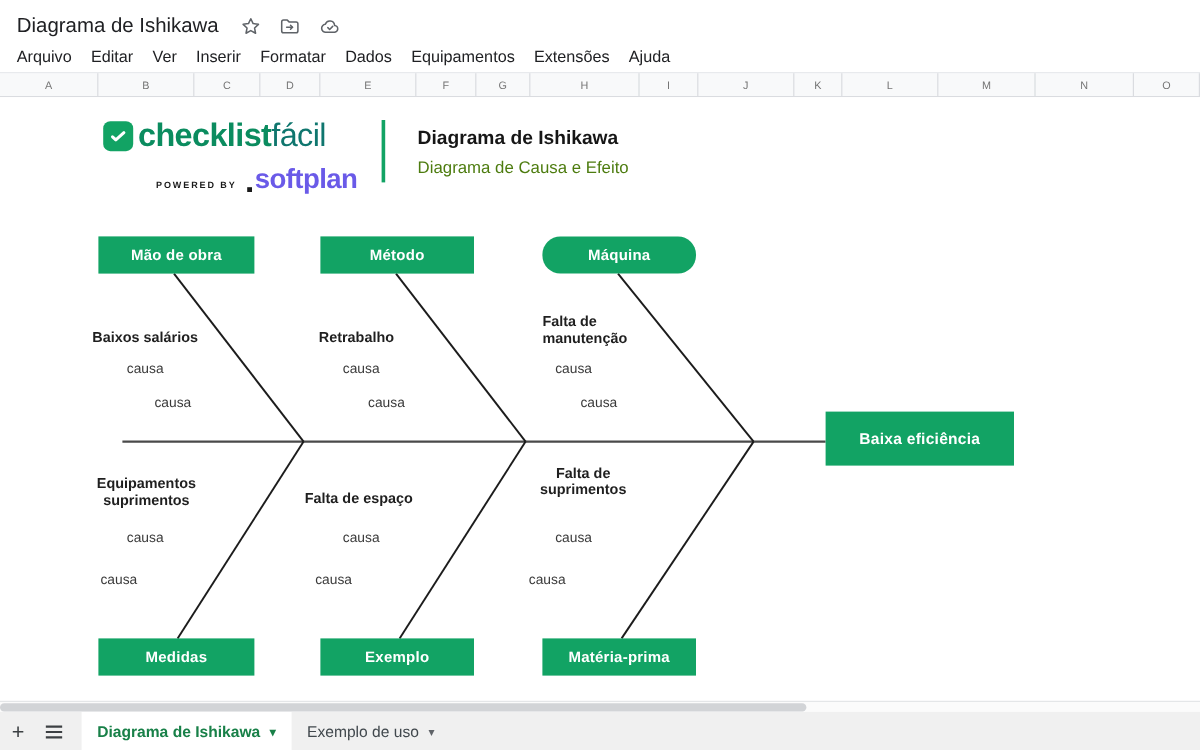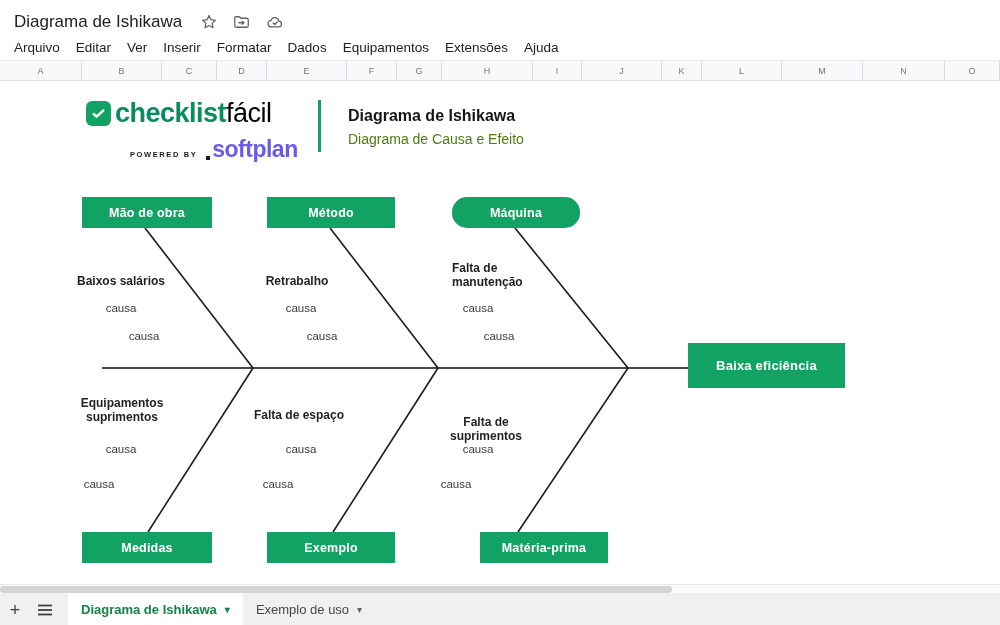--- a/index.html
+++ b/index.html
@@ -25,21 +25,21 @@
   
   .canvas { position:relative; width:1000px; height:503px; background:#fff; overflow:hidden; }
   .skeleton { position:absolute; left:0; top:0; }
 
   
   .logo-row { position:absolute; left:86px; top:17px; display:flex; align-items:center; }
   .logo-badge { width:25px; height:25px; border-radius:6px; background:#12A364;
                 display:flex; align-items:center; justify-content:center; margin-right:4px; }
   .logo-word { font-size:27px; letter-spacing:-0.5px; }
   .logo-word .bold { font-weight:700; color:#0B8C5F; }
-  .logo-word .light { font-weight:400; color:#000000; }
+  .logo-word .light { font-weight:400; color:#0f766e; }
   .powered-row { position:absolute; left:130px; top:55px; display:flex; align-items:baseline; }
   .powered-by { font-size:7.5px; letter-spacing:1.6px; font-weight:700; color:#1a1a1a; }
   .softplan-dot { width:4px; height:4px; background:#1a1a1a; margin:0 2px 0 9px; align-self:flex-end; margin-bottom:3px; }
   .softplan { font-size:23px; font-weight:700; color:#6A5AE8; letter-spacing:-0.5px; }
   .logo-divider { position:absolute; left:318px; top:19px; width:3px; height:52px; background:#12A364; }
   .tb-title { position:absolute; left:348px; top:26px; font-size:16px; font-weight:700; color:#161616; }
   .tb-subtitle { position:absolute; left:348px; top:50px; font-size:14px; color:#4d7c0f; }
 
   
   .cat-box { position:absolute; height:31px; background:#12A364; color:#fff;
@@ -173,22 +173,22 @@
         <div class="subcause" style="left: 478px; top: 227px;">causa</div>
         <div class="subcause" style="left: 499px; top: 255px;">causa</div>
         <div class="cat-box" style="left: 82px; top: 451px; width: 130px;">Medidas</div>
         <div class="cause-name" style="top: 329px; width: 112px; left: 122px;">Equipamentos suprimentos</div>
         <div class="subcause" style="left: 121px; top: 368px;">causa</div>
         <div class="subcause" style="left: 99px; top: 403px;">causa</div>
         <div class="cat-box" style="left: 267px; top: 451px; width: 128px;">Exemplo</div>
         <div class="cause-name" style="top: 334px; width: 160px; left: 299px;">Falta de espaço</div>
         <div class="subcause" style="left: 301px; top: 368px;">causa</div>
         <div class="subcause" style="left: 278px; top: 403px;">causa</div>
-        <div class="cat-box" style="left: 452px; top: 451px; width: 128px; margin-left: 28px;">Matéria-prima</div>
-        <div class="cause-name" style="top: 348px; width: 100px; left: 486px;">Falta de suprimentos</div>
+        <div class="cat-box" style="left: 452px; top: 451px; width: 128px;">Matéria-prima</div>
+        <div class="cause-name" style="top: 320px; width: 100px; left: 486px;">Falta de suprimentos</div>
         <div class="subcause" style="left: 478px; top: 368px;">causa</div>
         <div class="subcause" style="left: 456px; top: 403px;">causa</div>
       </div>
 
     <div class="effect-box">Baixa eficiência</div>
   </div>
 
   <div class="hscroll">
     <div class="hscroll-thumb"></div>
   </div>

